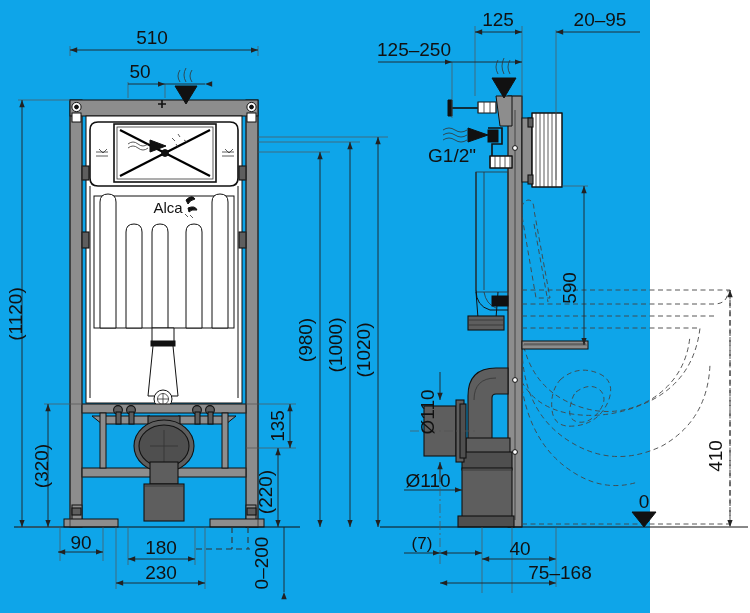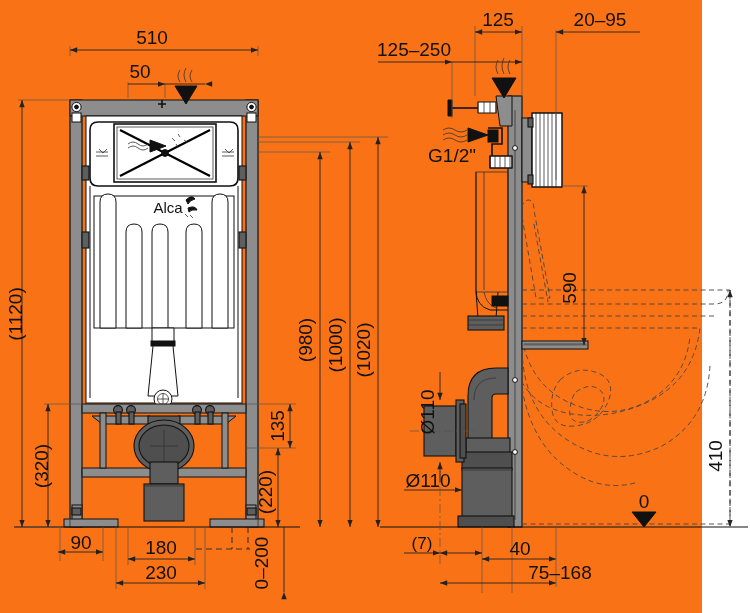--- a/index.html
+++ b/index.html
@@ -1,19 +1,19 @@
 <!DOCTYPE html>
 <html><head>
 <meta charset="utf-8">
 <title>Technical Drawing</title>
 <style>
   html,body{margin:0;padding:0;background:#ffffff;}
   body{width:750px;height:613px;overflow:hidden;
        font-family:"Liberation Sans","DejaVu Sans",sans-serif;color:#1a1a1a;}
-  #stage{position:relative;width:702px;height:613px;background:#f97316;}
+  #stage{position:relative;width:650px;height:613px;background:#0ea5e9;}
   svg.draw{position:absolute;left:0;top:0;width:750px;height:613px;}
   .dimtext{font-family:"Liberation Sans","DejaVu Sans",sans-serif;font-size:19px;fill:#111;}
   .dimtext.sm{font-size:17px;}
   .logotext{font-family:"Liberation Sans","DejaVu Sans",sans-serif;font-size:15px;fill:#111;font-weight:400;}
   .ln{stroke:#111;stroke-width:1;fill:none;}
   .ln-thin{stroke:#333;stroke-width:0.8;fill:none;}
   .ln-thick{stroke:#111;stroke-width:1.6;fill:none;}
   .ln-heavy{stroke:#000;stroke-width:2.2;fill:none;}
   .dim{stroke:#222;stroke-width:0.9;fill:none;}
   .ext{stroke:#555;stroke-width:0.7;fill:none;}

